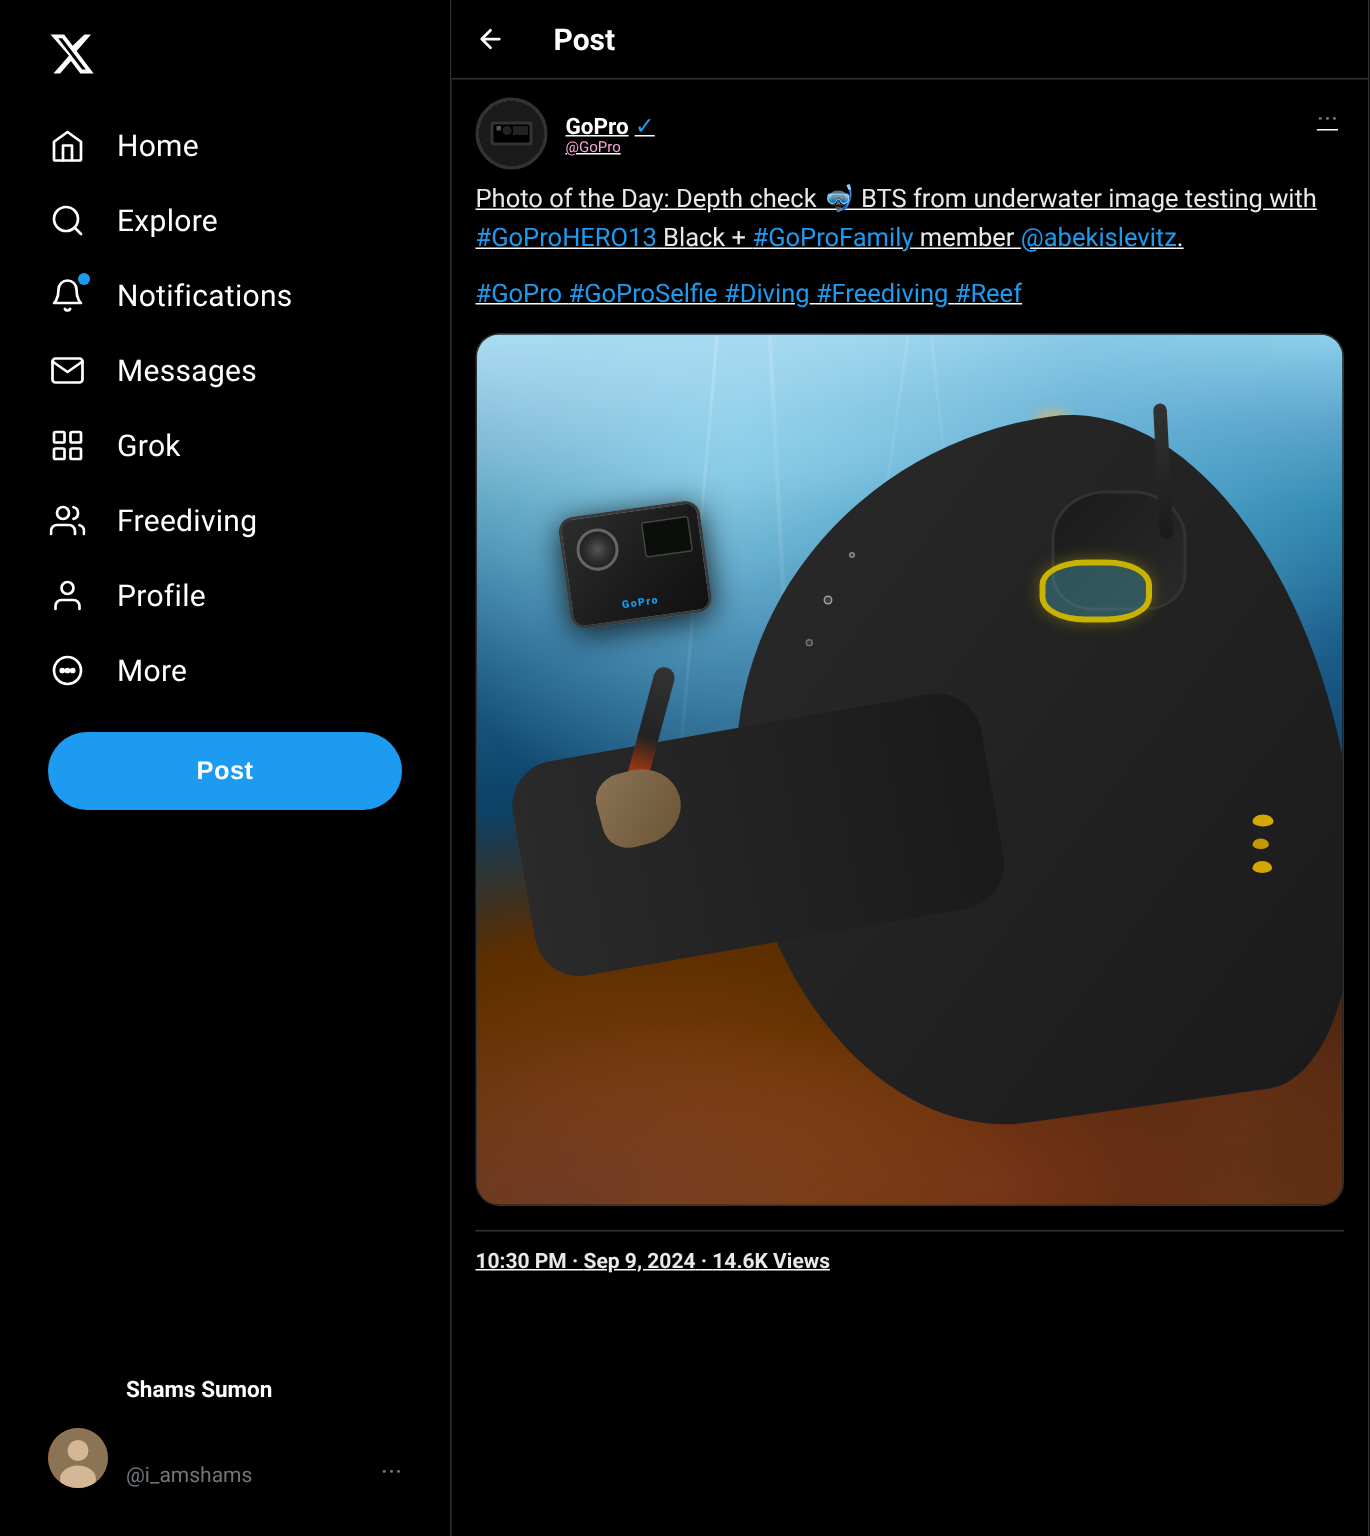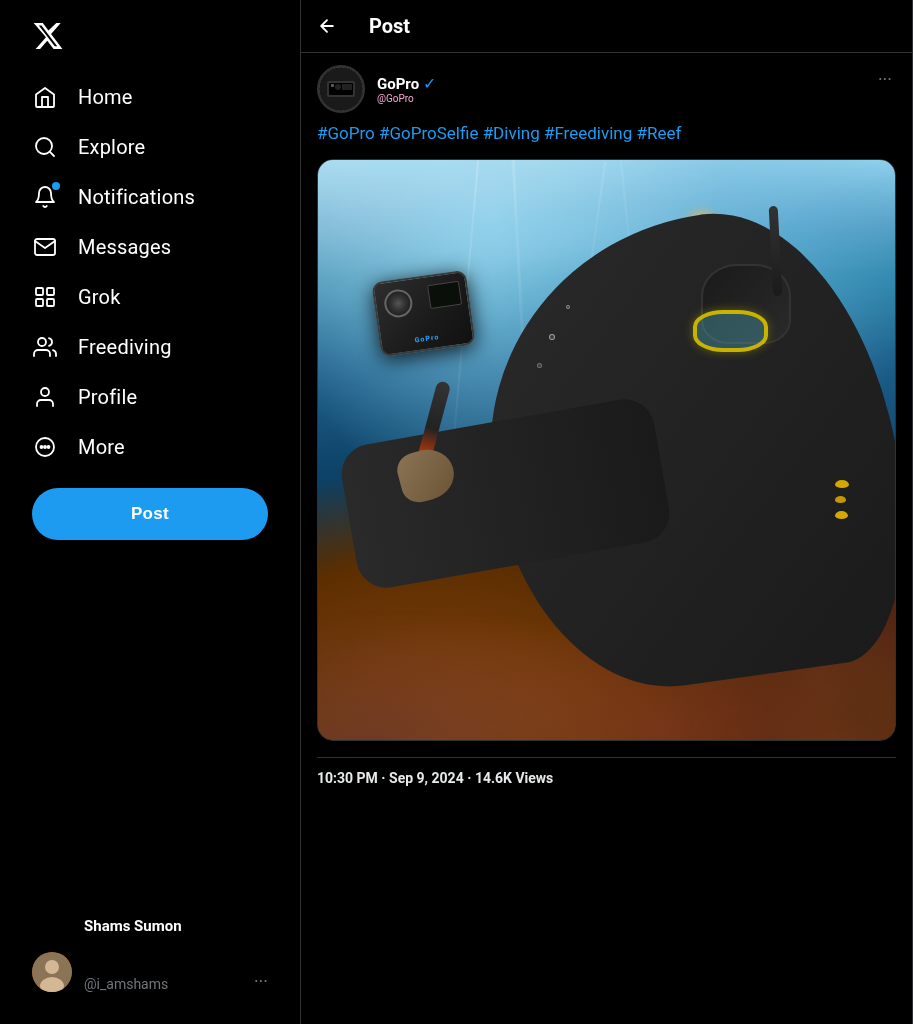--- a/index.html
+++ b/index.html
@@ -158,20 +158,21 @@
     }
 
     .post-header-title {
       font-size: 20px;
       font-weight: 700;
       color: #fff;
     }
 
     .tweet-container {
       padding: 12px 16px;
+      text-decoration: underline;
     }
 
     .tweet-author-row {
       display: flex;
       align-items: flex-start;
       justify-content: space-between;
       margin-bottom: 8px;
     }
 
     .tweet-author-info {
@@ -520,20 +521,28 @@
           <div class="tweet-name-row">
             <span class="tweet-display-name">GoPro</span>
             <span class="verified-badge">✓</span>
           </div>
           <div class="tweet-handle">@GoPro</div>
         </div>
       </div>
       <div class="more-options">···</div>
     </div>
 
+    <div class="tweet-text">
+      Photo of the Day: Depth check 🤿 BTS from underwater image testing with
+      <span class="hashtag">#GoProHERO13</span>
+      Black +
+      <span class="hashtag">#GoProFamily</span>
+      member
+      <span class="mention">@abekislevitz</span>.
+    </div>
 
     <div class="tweet-hashtags">
       <span class="hashtag">#GoPro</span>
       <span class="hashtag"> #GoProSelfie</span>
       <span class="hashtag"> #Diving</span>
       <span class="hashtag"> #Freediving</span>
       <span class="hashtag"> #Reef</span><br>
     </div>
 
     <div class="tweet-image">

